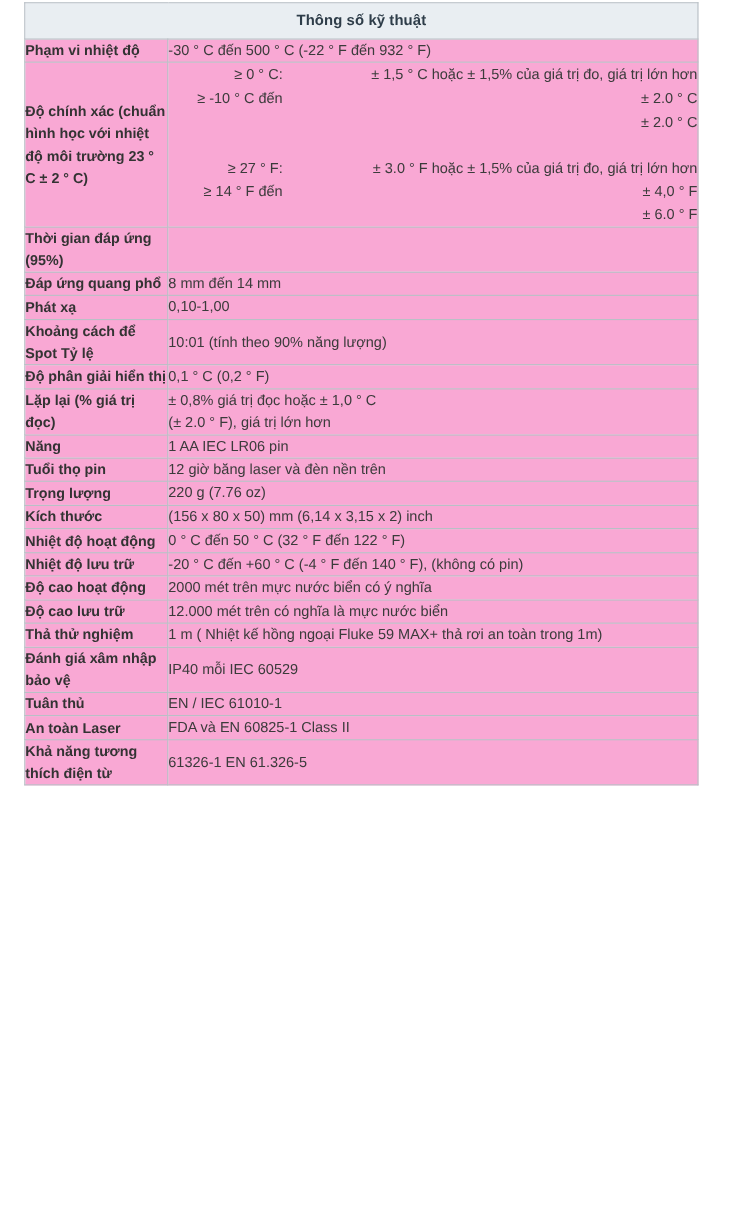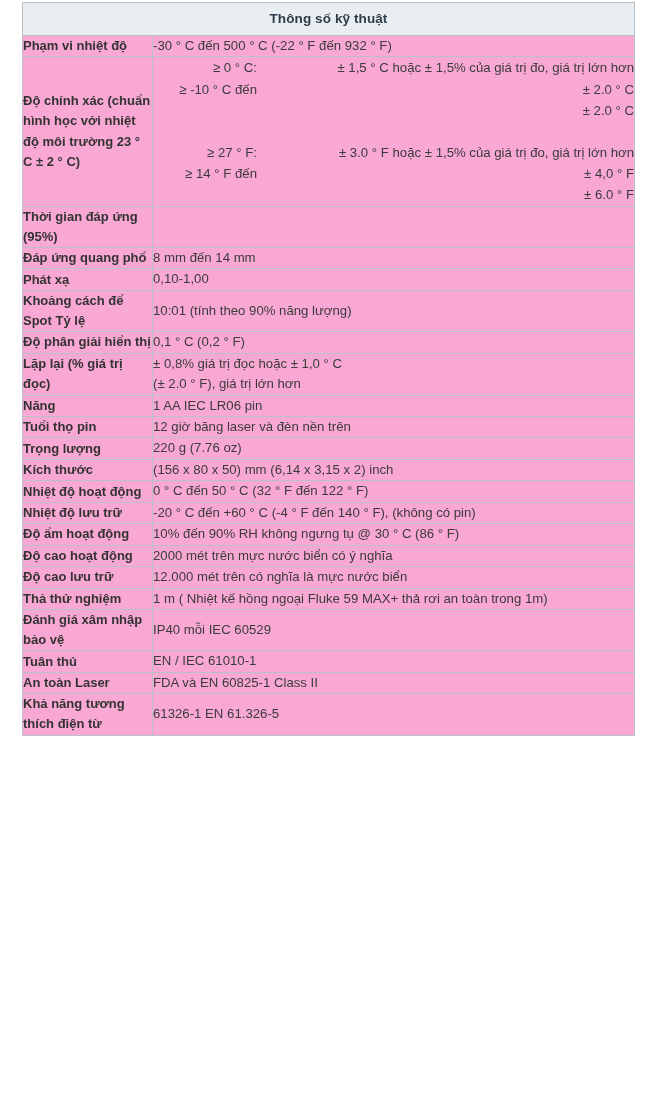--- a/index.html
+++ b/index.html
@@ -218,26 +218,20 @@
             <div class="value-line">0 ° C đến 50 ° C (32 ° F đến 122 ° F)</div>
           </td>
         </tr>
         <tr>
           <td class="label-cell">Nhiệt độ lưu trữ</td>
           <td class="value-cell">
             <div class="value-line">-20 ° C đến +60 ° C (-4 ° F đến 140 ° F), (không có pin)</div>
           </td>
         </tr>
         <tr>
-          <td class="label-cell">Độ ẩm hoạt động</td>
-          <td class="value-cell">
-            <div class="value-line">10% đến 90% RH không ngưng tụ @ 30 ° C (86 ° F)</div>
-          </td>
-        </tr>
-        <tr>
           <td class="label-cell">Độ cao hoạt động</td>
           <td class="value-cell">
             <div class="value-line">2000 mét trên mực nước biển có ý nghĩa</div>
           </td>
         </tr>
         <tr>
           <td class="label-cell">Độ cao lưu trữ</td>
           <td class="value-cell">
             <div class="value-line">12.000 mét trên có nghĩa là mực nước biển</div>
           </td>

